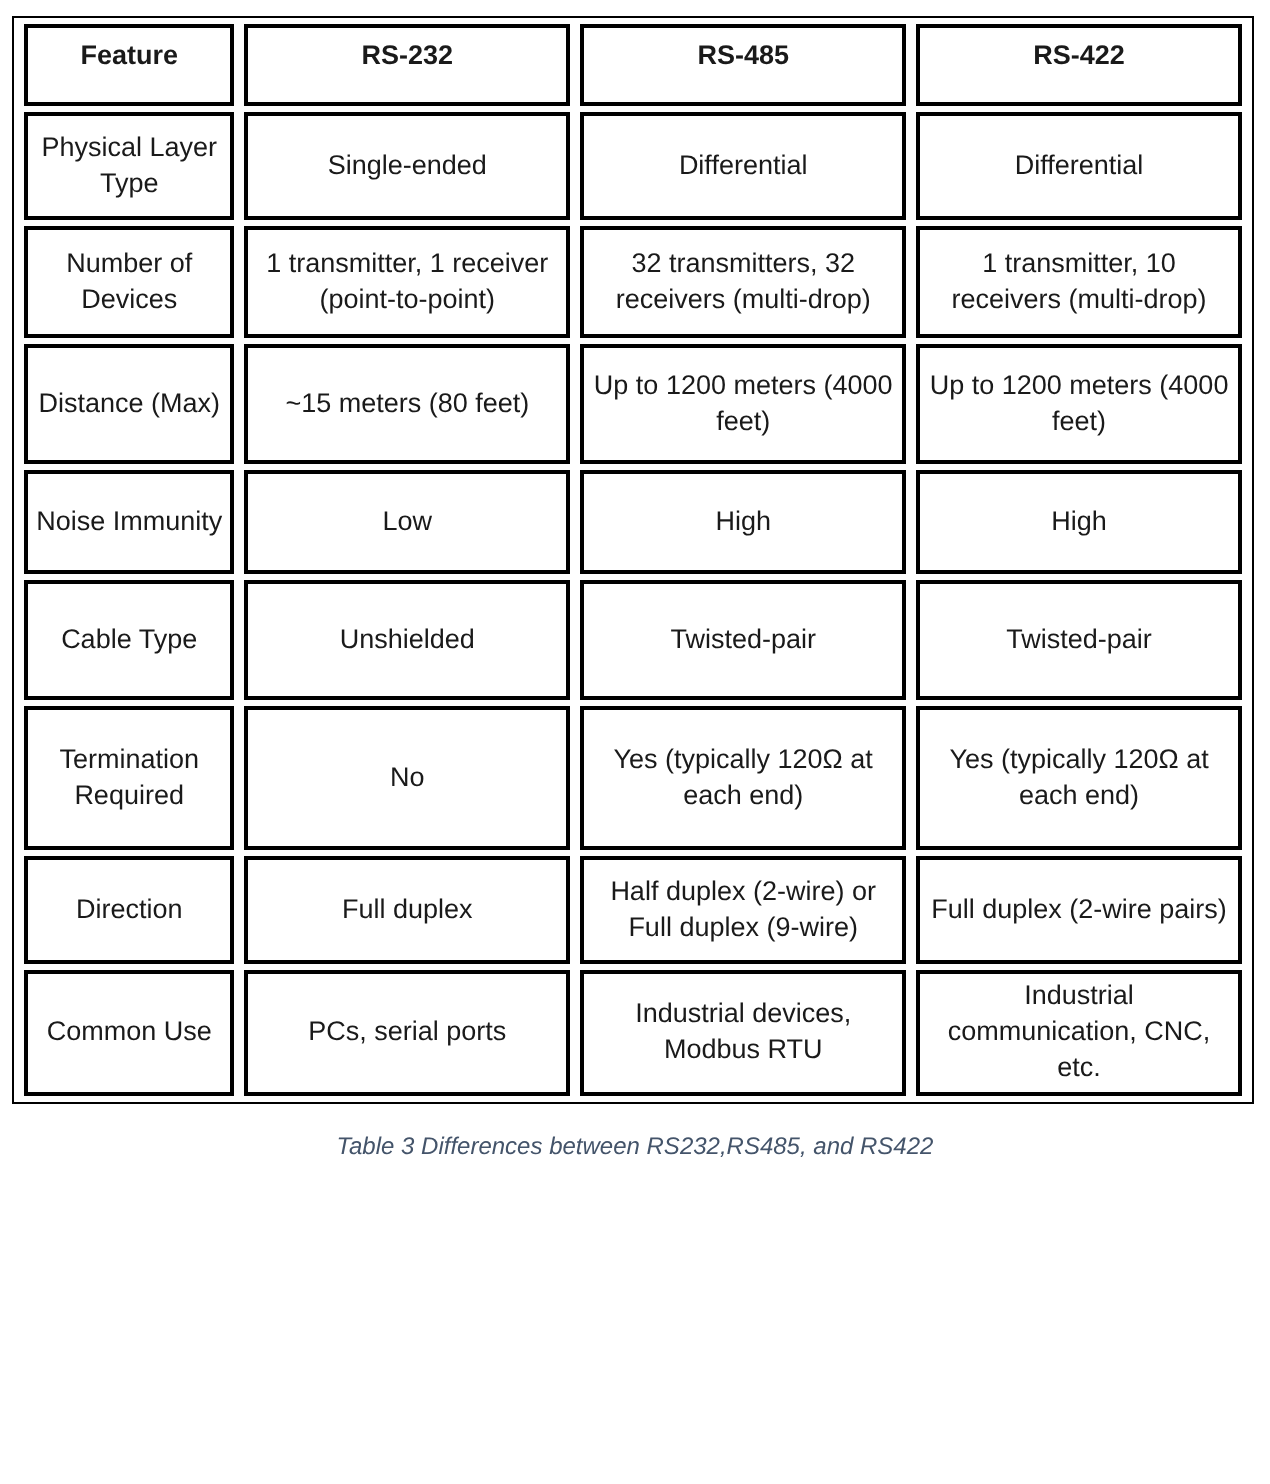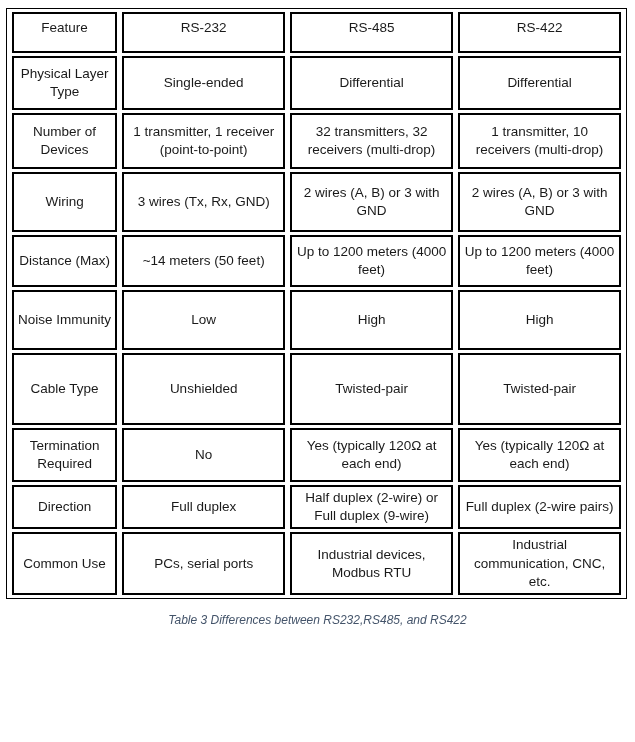--- a/index.html
+++ b/index.html
@@ -34,21 +34,21 @@
     border: 2px solid #000;
     text-align: center;
     vertical-align: middle;
     padding: 2px 4px;
     font-size: 13.5px;
     line-height: 1.35;
     background: #fff;
     word-wrap: break-word;
   }
   table.compare thead th {
-    font-weight: normal;
+    font-weight: bold;
     vertical-align: top;
     padding-top: 5px;
   }
   table.compare tbody th { 
     font-weight: normal;
   }
   col.c-feature { width: 102px; }
   col.c-val { width: 158px; }
 
   
@@ -101,28 +101,22 @@
             <td>Differential</td>
             <td>Differential</td>
           </tr>
           <tr>
             <th>Number of Devices</th>
             <td>1 transmitter, 1 receiver (point-to-point)</td>
             <td>32 transmitters, 32 receivers (multi-drop)</td>
             <td>1 transmitter, 10 receivers (multi-drop)</td>
           </tr>
           <tr>
-            <th>Wiring</th>
-            <td>3 wires (Tx, Rx, GND)</td>
-            <td>2 wires (A, B) or 3 with GND</td>
-            <td>2 wires (A, B) or 3 with GND</td>
-          </tr>
-          <tr>
             <th>Distance (Max)</th>
-            <td>~14 meters (50 feet)</td>
+            <td>~15 meters (80 feet)</td>
             <td>Up to 1200 meters (4000 feet)</td>
             <td>Up to 1200 meters (4000 feet)</td>
           </tr>
           <tr>
             <th>Noise Immunity</th>
             <td>Low</td>
             <td>High</td>
             <td>High</td>
           </tr>
           <tr>

